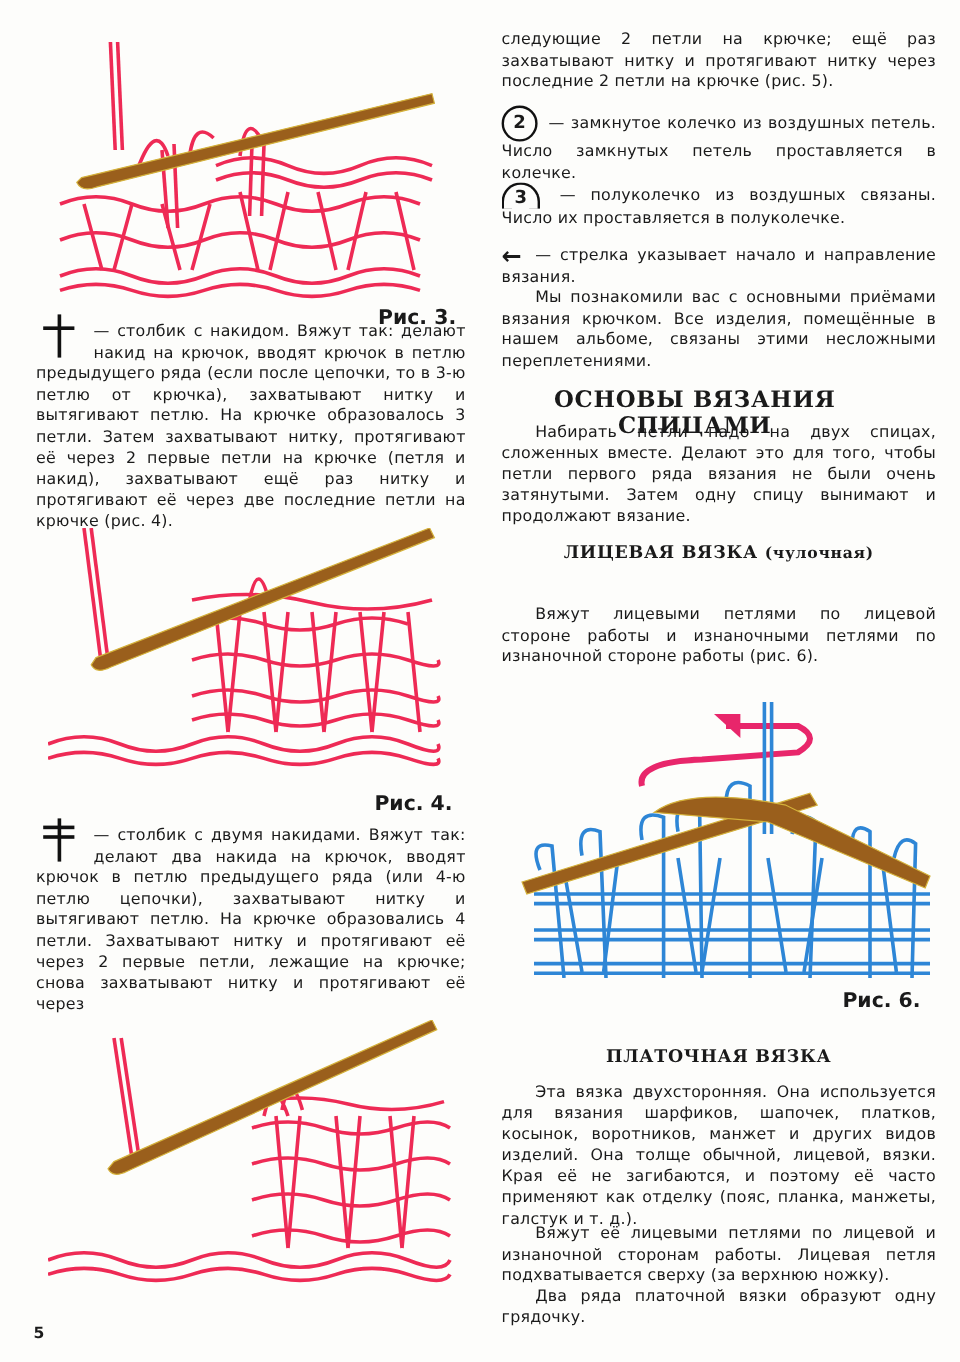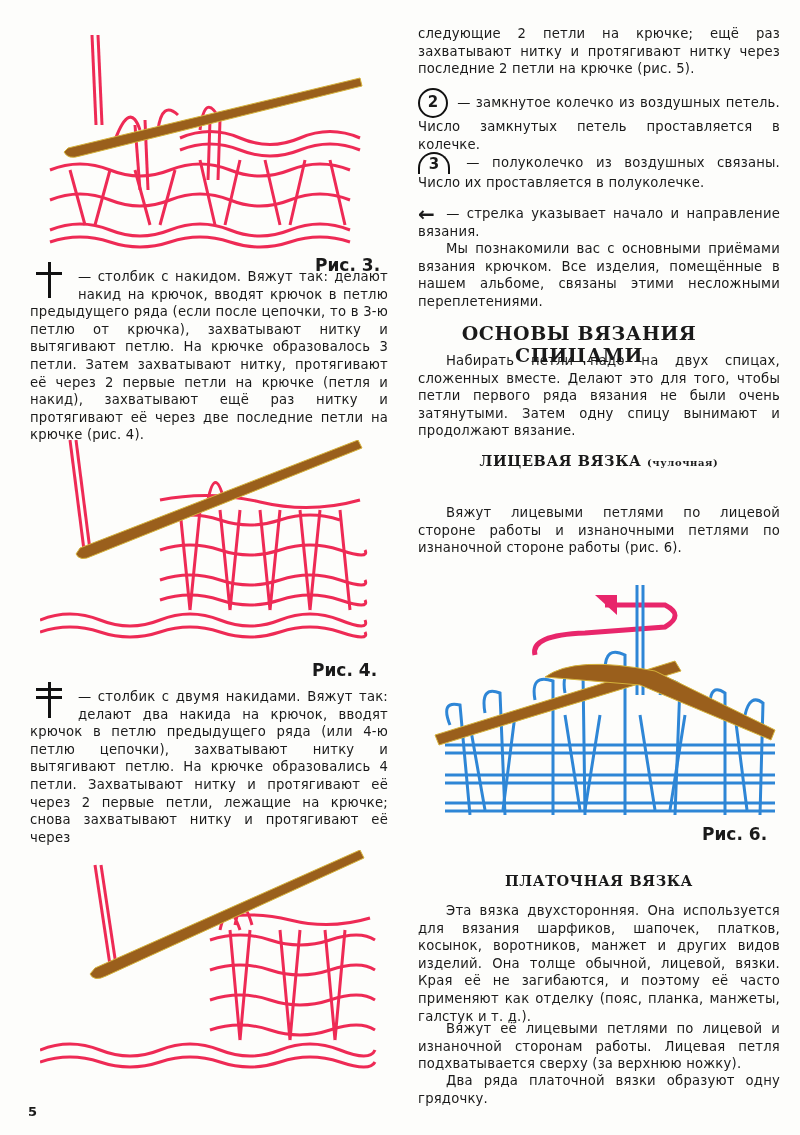--- a/index.html
+++ b/index.html
@@ -4,21 +4,21 @@
 <style>
   html, body { margin:0; padding:0; }
   body { width:800px; height:1135px; background:#fdfdfb; position:relative; overflow:hidden;
          font-family:"DejaVu Sans", sans-serif; color:#1a1a1a; }
   .abs { position:absolute; }
   .para { font-size:13.2px; line-height:17.6px; text-align:justify; letter-spacing:0.2px; }
   .indent { text-indent:28px; }
   .cap { font-weight:bold; font-size:17px; }
   .h1 { font-family:"DejaVu Serif", serif; font-weight:bold; font-size:19px; text-align:center; letter-spacing:0.6px; }
   .h2 { font-family:"DejaVu Serif", serif; font-weight:bold; font-size:14.5px; text-align:center; letter-spacing:0.6px; }
-  .h2 .sub { font-size:10px; }
+  .h2 .sub { font-size:13px; }
   .sym { display:inline-block; vertical-align:middle; }
   .circle { width:30px; height:30px; border:2.5px solid #111; border-radius:50%; box-sizing:border-box;
             display:inline-flex; align-items:center; justify-content:center; font-weight:bold; font-size:15px; vertical-align:middle; margin-right:4px; }
   .half { width:32px; height:22px; border:2.5px solid #111; border-bottom:none; border-radius:16px 16px 0 0; box-sizing:border-box;
           display:inline-flex; align-items:flex-end; justify-content:center; font-weight:bold; font-size:15px; vertical-align:middle; margin-right:4px; padding-bottom:0; }
   svg { display:block; }
 </style>
 </head>
 <body>
 

